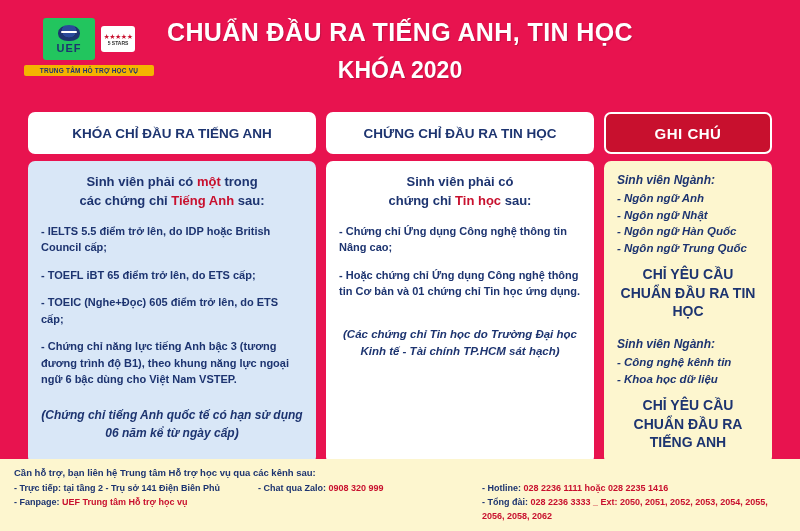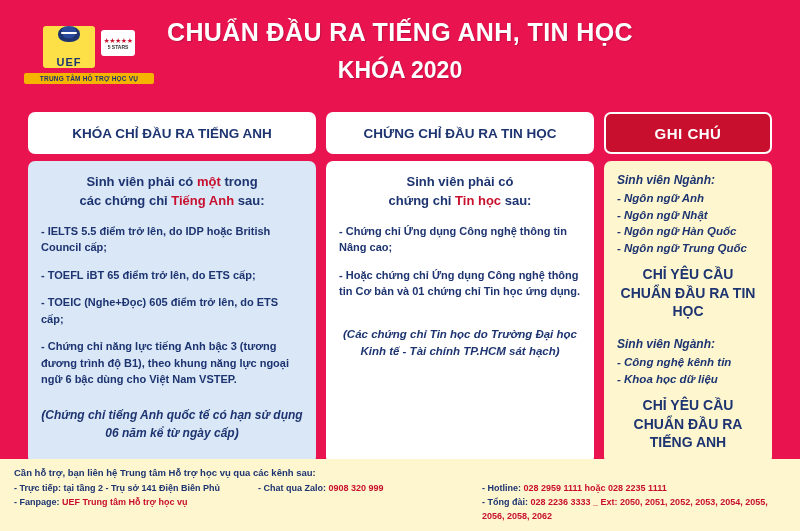--- a/index.html
+++ b/index.html
@@ -30,26 +30,25 @@
     text-align: center;
   }
   .logo-row {
     display: flex;
     align-items: center;
     justify-content: center;
     gap: 6px;
   }
   .logo-uef {
     width: 52px; height: 42px;
-    background: #fde047;
+    background: #22c55e;
     border-radius: 3px;
     display: flex; flex-direction: column;
-    align-items: center; justify-content: space-between;
+    align-items: center; justify-content: center;
     line-height: 1;
-    margin-top: 8px;
   }
   .logo-uef .mark {
     width: 22px; height: 16px;
     border-radius: 50% 50% 45% 45%;
     background: radial-gradient(circle at 50% 35%, #2b4a9b 0 45%, #1d3470 46% 100%);
     position: relative;
   }
   .logo-uef .mark::after {
     content: "";
     position: absolute;
@@ -319,21 +318,21 @@
       </div>
 
       <div class="fc fc2">
         <div>
           <span class="blue">- Chat qua Zalo:</span><span class="red"> 0908 320 999</span>
         </div>
       </div>
 
       <div class="fc fc3 footer-right">
         <div>
-          <span class="blue">- Hotline:</span><span class="red"> 028 2959 1111 hoặc 028 2235 1111</span>
+          <span class="blue">- Hotline:</span><span class="red"> 028 2236 1111 hoặc 028 2235 1416</span>
         </div>
         <div>
           <span class="blue">- Tổng đài:</span><span class="red"> 028 2236 3333 _ Ext: 2050, 2051, 2052, 2053, 2054, 2055, 2056, 2058, 2062</span>
         </div>
       </div>
     </div>
   </div>
 
 </div>
 

